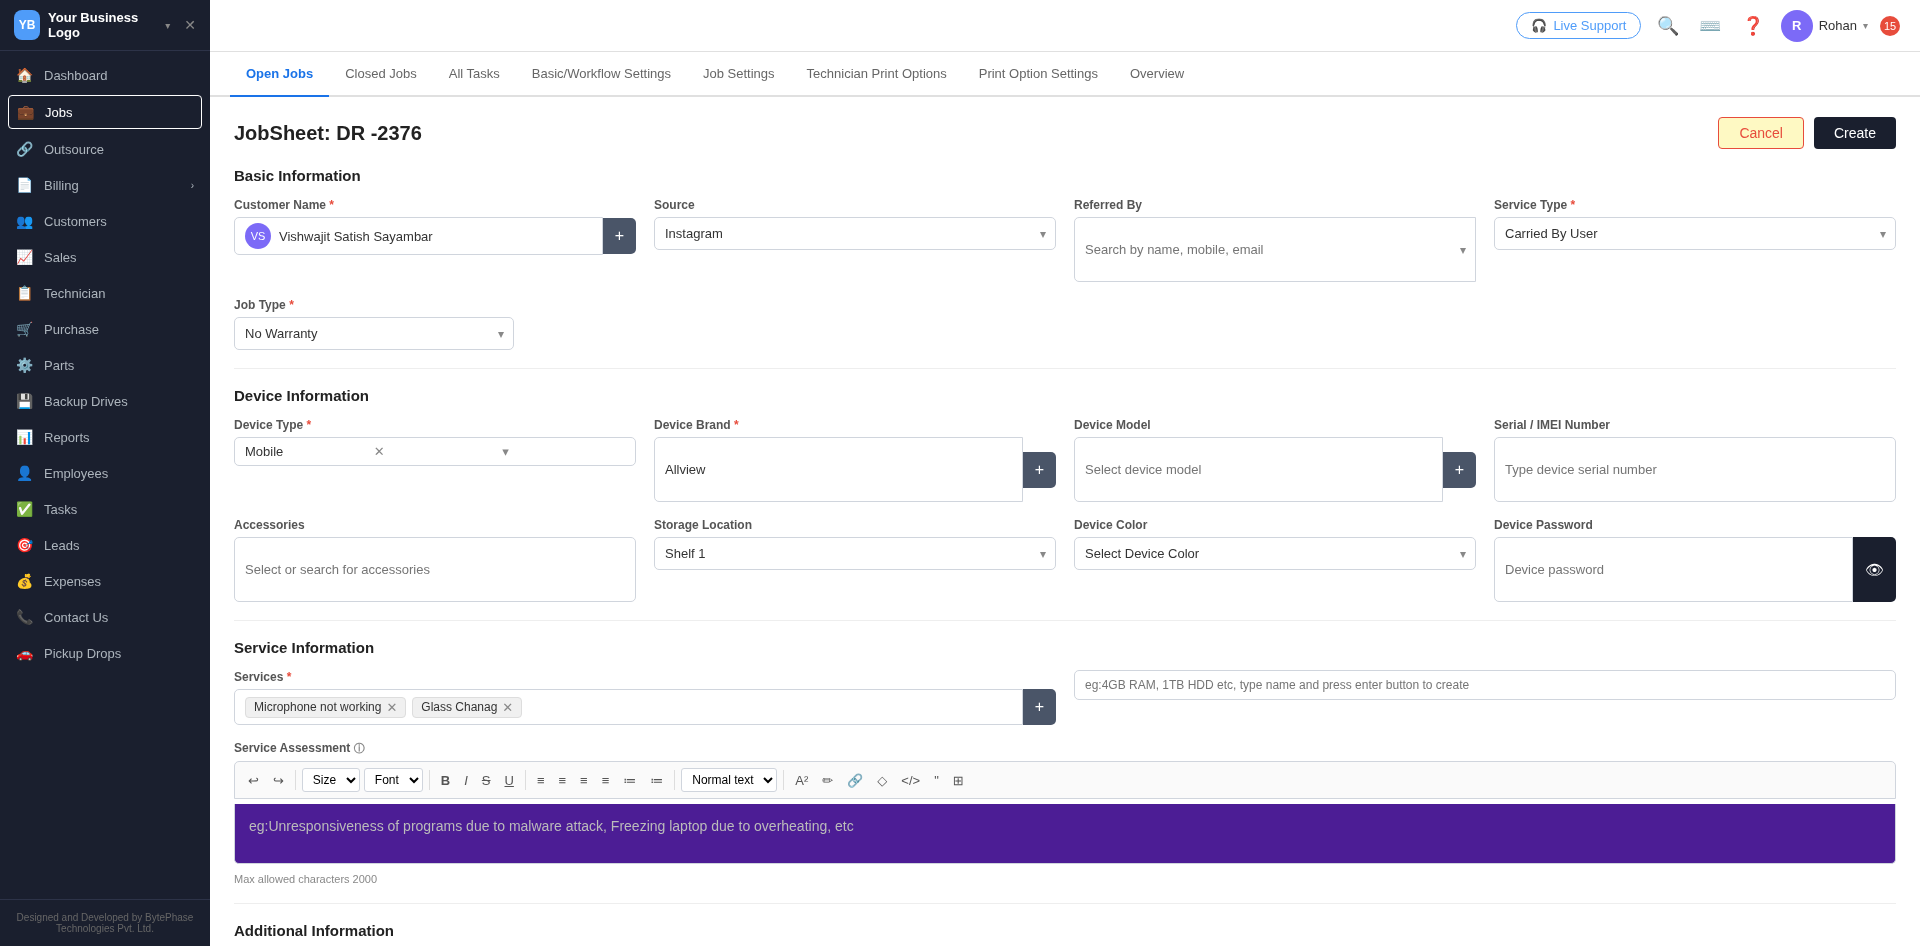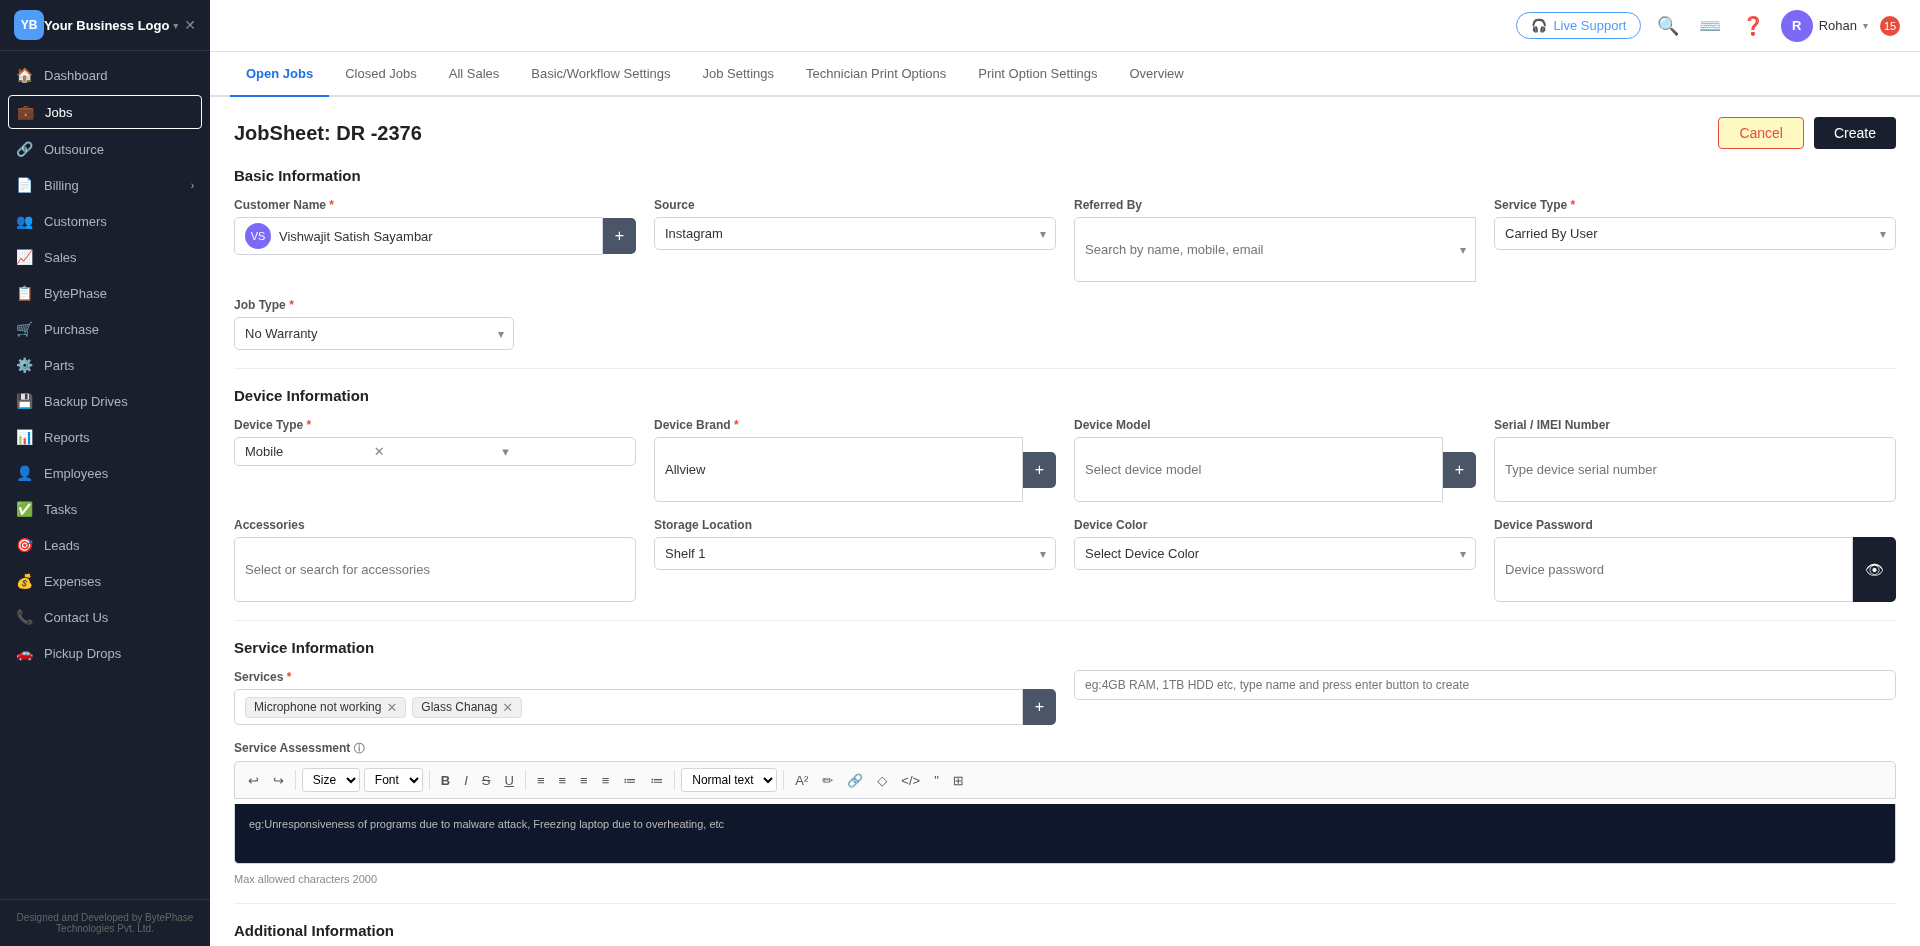--- a/index.html
+++ b/index.html
@@ -14,21 +14,21 @@
       display: flex;
       flex-direction: column;
       height: 100%;
       overflow-y: auto;
     }
     .sidebar-logo {
       display: flex;
       align-items: center;
       padding: 10px 14px;
       border-bottom: 1px solid #2d3348;
-      gap: 0;
+      gap: 8px;
       background: #1a1f2e;
     }
     .logo-icon {
       width: 30px; height: 30px;
       background: #4f9cf9;
       border-radius: 8px;
       display: flex; align-items: center; justify-content: center;
       color: white; font-weight: bold; font-size: 12px;
     }
     .logo-text { color: #fff; font-size: 13px; font-weight: 600; }
@@ -364,22 +364,22 @@
     }
     .toolbar-separator { width: 1px; background: #ddd; height: 20px; margin: 0 2px; }
 
     .editor-area {
       border: 1px solid #d0d5dd;
       border-top: none;
       border-radius: 0 0 5px 5px;
       padding: 14px;
       min-height: 60px;
       color: #bbb;
-      font-size: 11px;
-      background: #0f172a;
+      font-size: 14px;
+      background: #4c1d95;
     }
     .char-limit { font-size: 11px; color: #888; margin-top: 4px; }
 
     
     .section-divider { border: none; border-top: 1px solid #eee; margin: 18px 0; }
 
     
     ::-webkit-scrollbar { width: 6px; }
     ::-webkit-scrollbar-thumb { background: #ccc; border-radius: 3px; }
 
@@ -417,21 +417,21 @@
     <div class="nav-item">
       <span class="nav-icon">👥</span>
       <span>Customers</span>
     </div>
     <div class="nav-item">
       <span class="nav-icon">📈</span>
       <span>Sales</span>
     </div>
     <div class="nav-item">
       <span class="nav-icon">📋</span>
-      <span>BytePhase</span>
+      <span>Technician</span>
     </div>
     <div class="nav-item">
       <span class="nav-icon">🛒</span>
       <span>Purchase</span>
     </div>
     <div class="nav-item">
       <span class="nav-icon">⚙️</span>
       <span>Parts</span>
     </div>
     <div class="nav-item">
@@ -504,21 +504,21 @@
   </div>
 
   <div class="tabs-bar">
     <div class="tab active">
       <span>Open Jobs</span>
     </div>
     <div class="tab">
       <span>Closed Jobs</span>
     </div>
     <div class="tab">
-      <span>All Sales</span>
+      <span>All Tasks</span>
     </div>
     <div class="tab">
       <span>Basic/Workflow Settings</span>
     </div>
     <div class="tab">
       <span>Job Settings</span>
     </div>
     <div class="tab">
       <span>Technician Print Options</span>
     </div>

